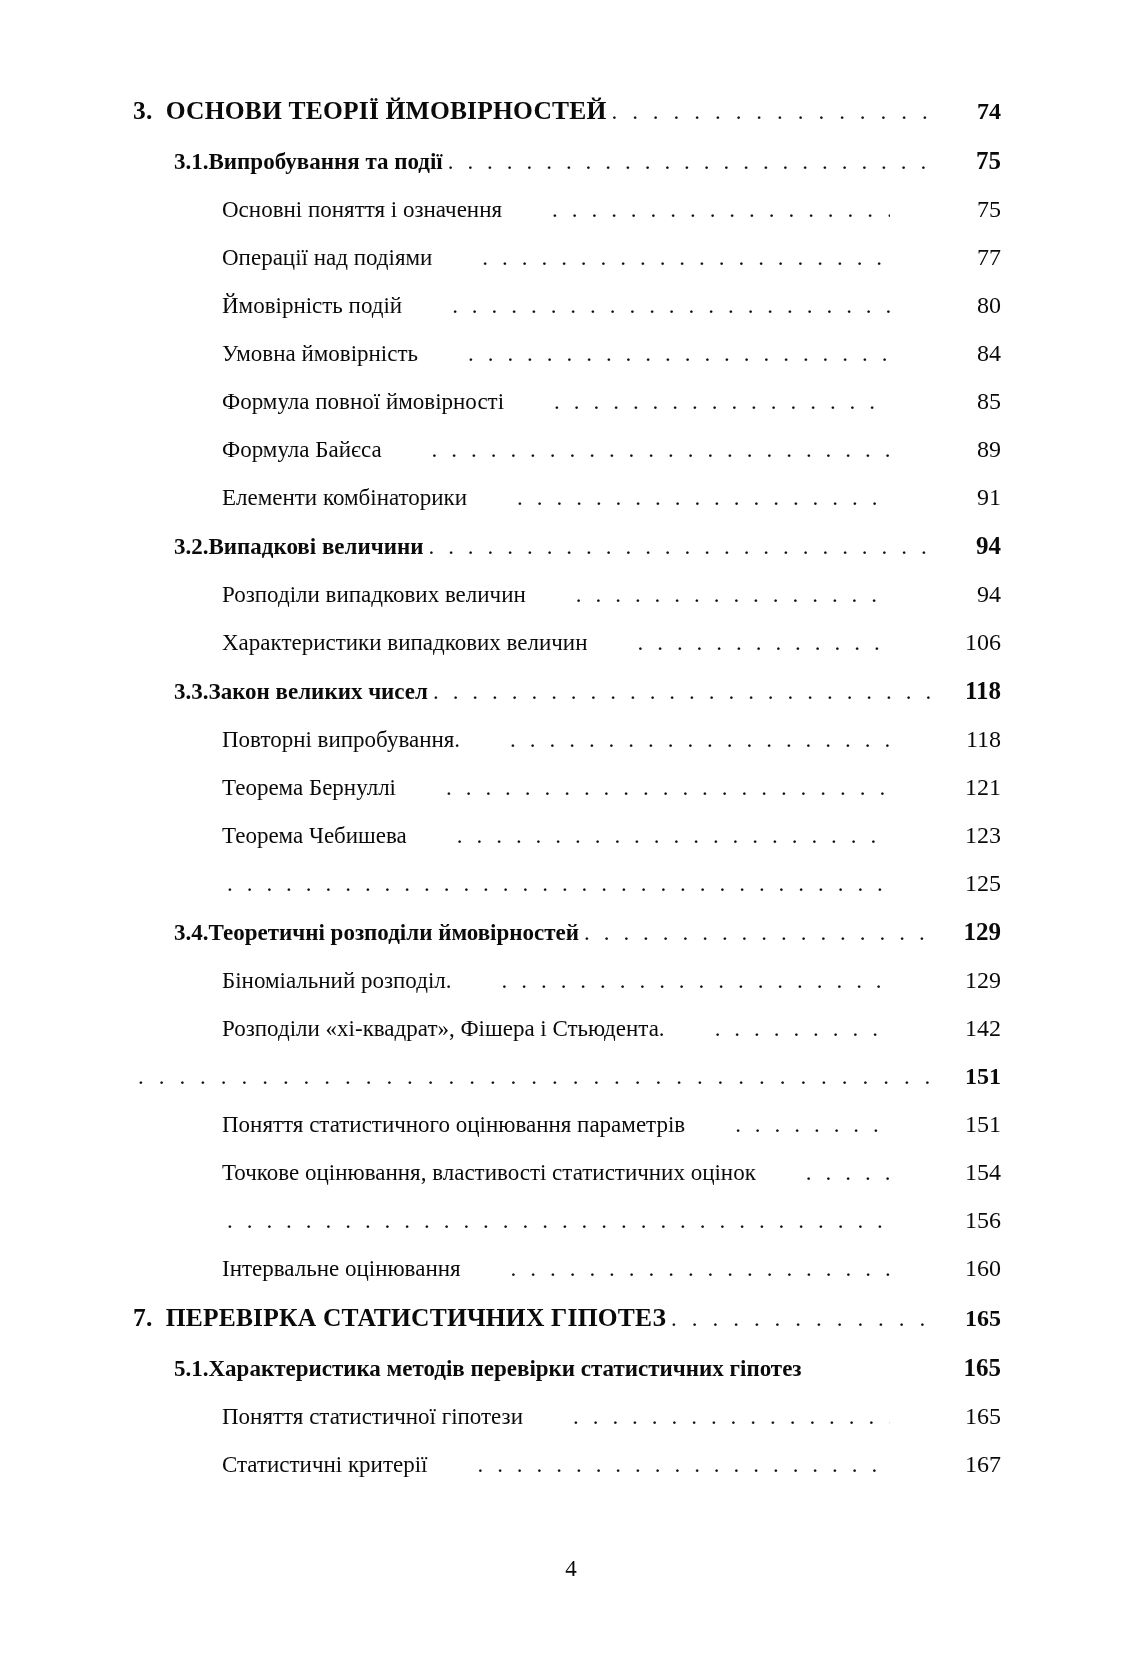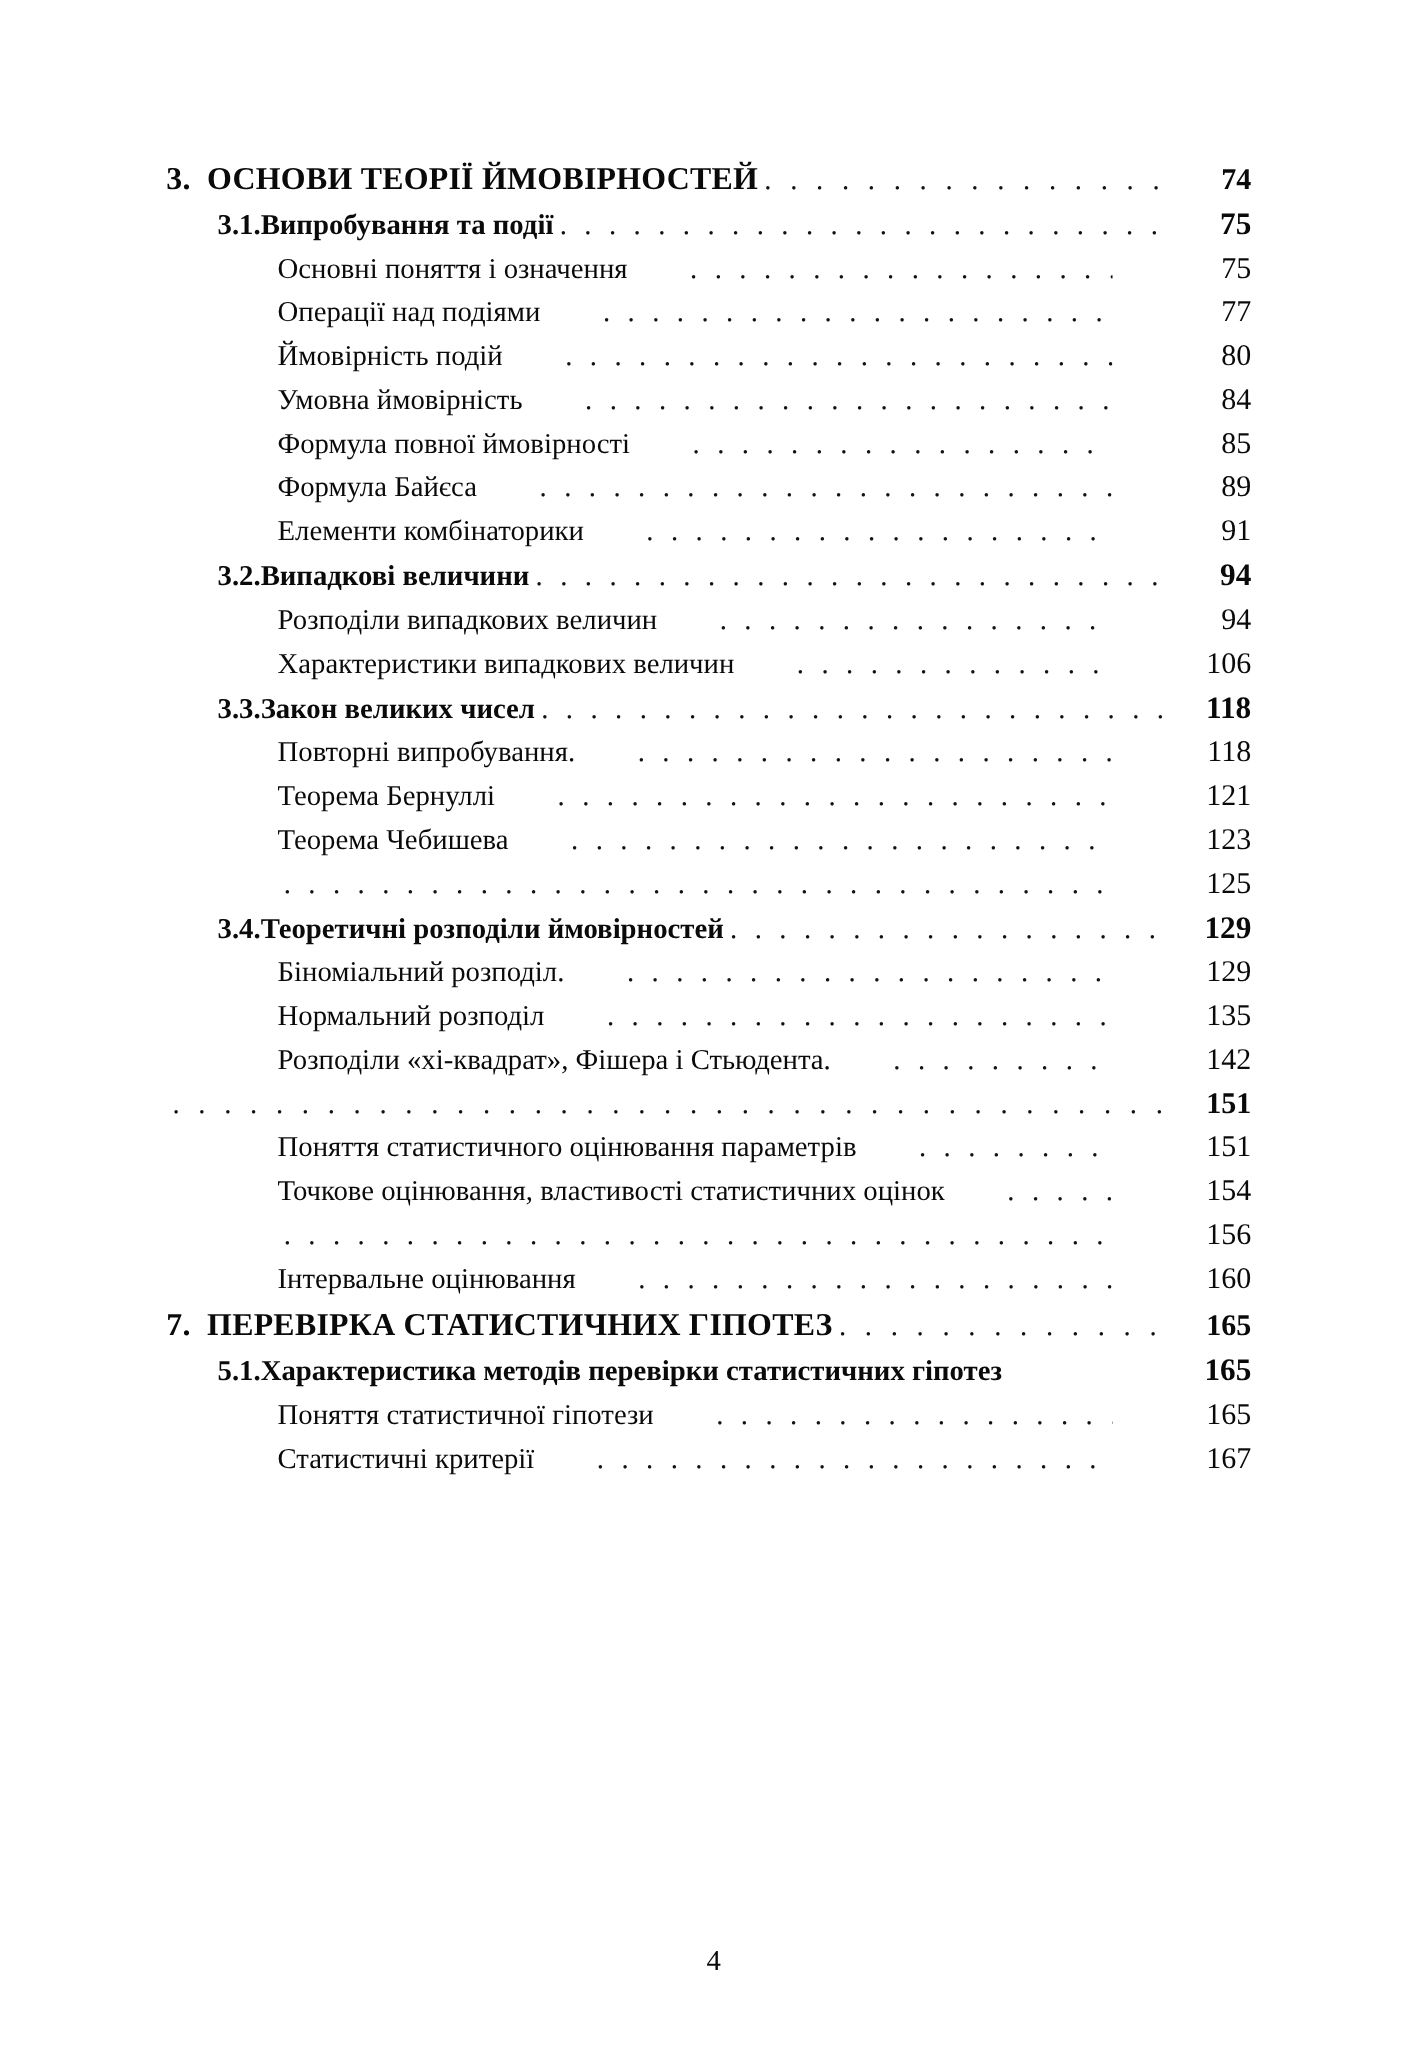--- a/index.html
+++ b/index.html
@@ -24,24 +24,24 @@
   }
 
   .row {
     display: flex;
     align-items: baseline;
     width: 100%;
     box-sizing: border-box;
   }
 
   
-  .row + .row { margin-top: 8px; }
-
-  
-  .lvl1 { padding-left: 0px; margin-top: 32px; }
+  .row + .row { margin-top: 21px; }
+
+  
+  .lvl1 { padding-left: 0px; }
   .lvl2 { padding-left: 41px; }
   .lvl3 { padding-left: 89px; gap: 45px; }
 
   
   .lvl1 .title {
     font-weight: bold;
     font-size: 25.5px;
     letter-spacing: 0.2px;
   }
   .lvl2 .title {
@@ -192,25 +192,20 @@
       <span class="title">3.4.Теоретичні розподіли ймовірностей</span>
       <span class="leader"></span>
       <span class="page">129</span>
     </div>
     <div class="row lvl3">
       <span class="title">Біноміальний розподіл.</span>
       <span class="leader"></span>
       <span class="page">129</span>
     </div>
     <div class="row lvl3">
-      <span class="title">Нормальний розподіл</span>
-      <span class="leader"></span>
-      <span class="page">135</span>
-    </div>
-    <div class="row lvl3">
       <span class="title">Розподіли «хі-квадрат», Фішера і Стьюдента.</span>
       <span class="leader"></span>
       <span class="page">142</span>
     </div>
     <div class="row lvl1">
       <span class="leader"></span>
       <span class="page">151</span>
     </div>
     <div class="row lvl3">
       <span class="title">Поняття статистичного оцінювання параметрів</span>

